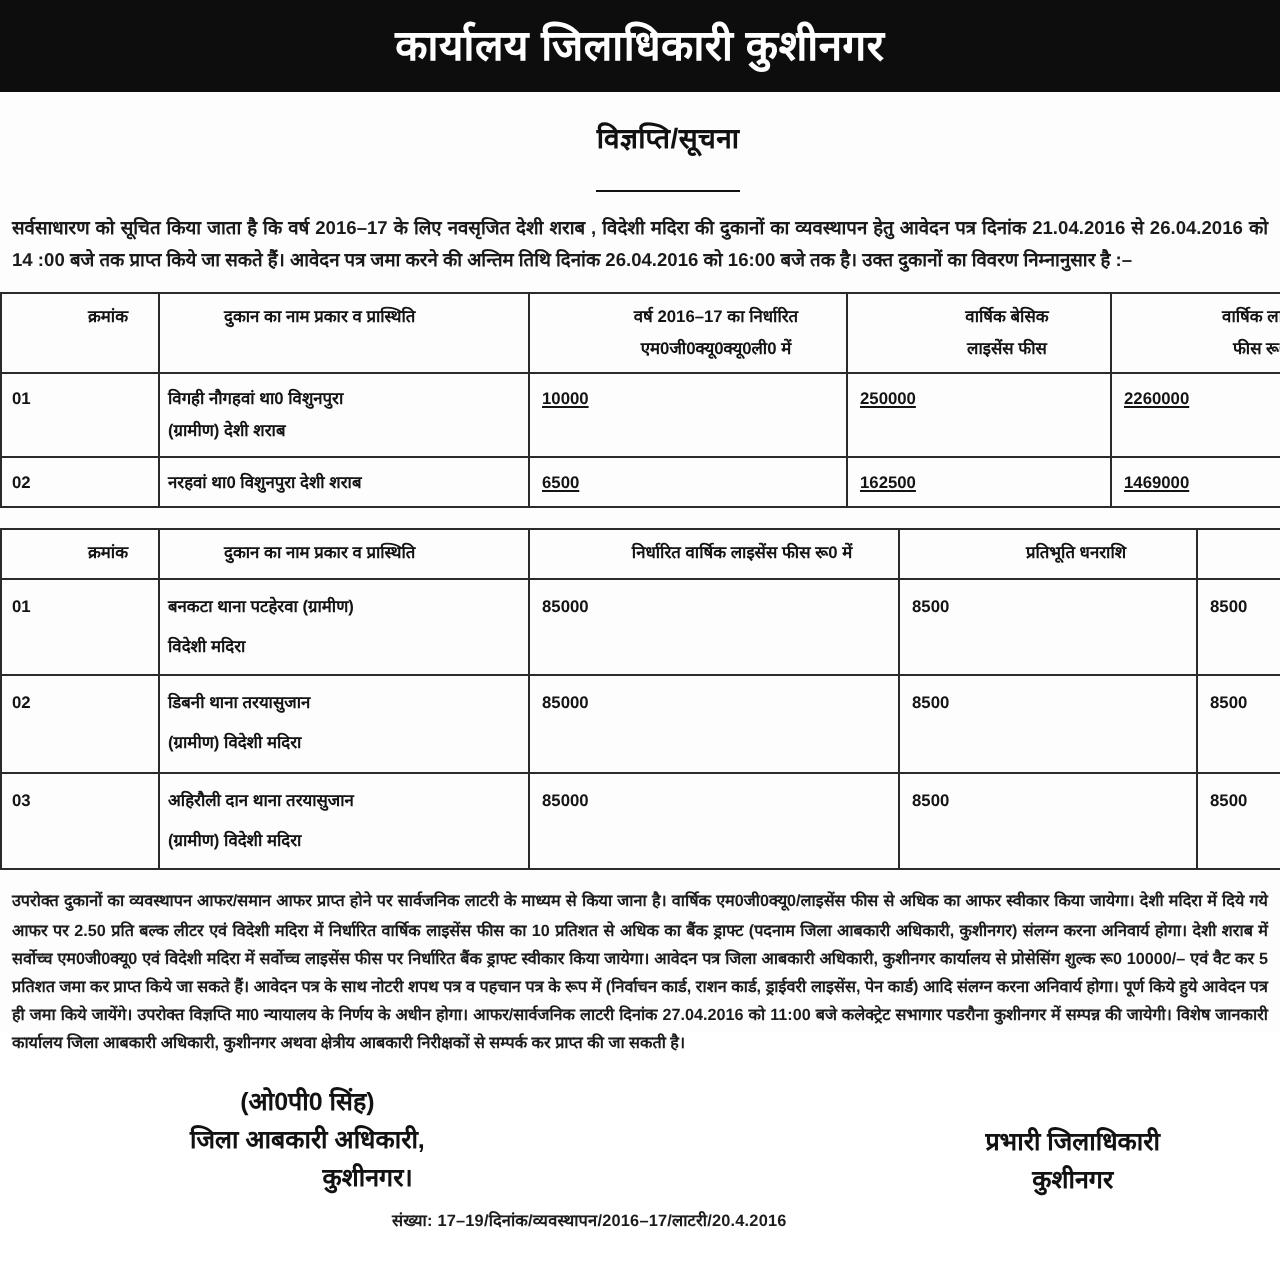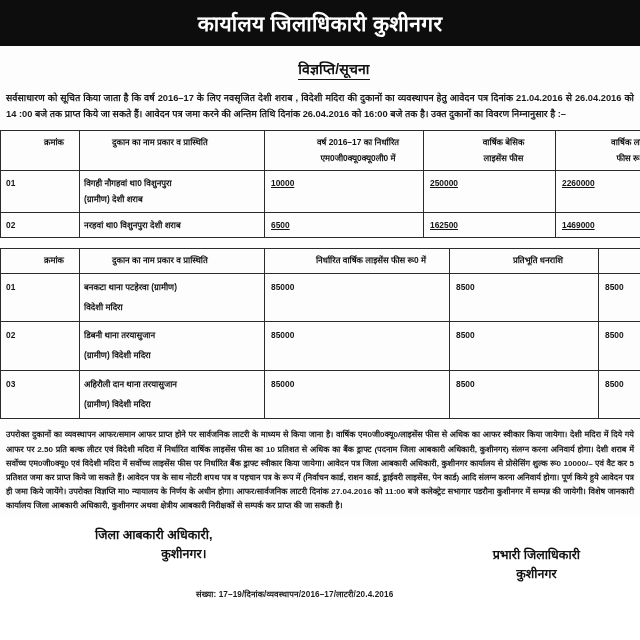--- a/index.html
+++ b/index.html
@@ -41,21 +41,21 @@
   
   .notice-heading-wrap {
     text-align: center;
     margin-top: 13px;
   }
   .notice-heading {
     display: inline-block;
     font-size: 14px;
     font-weight: bold;
     border-bottom: 1.5px solid #111;
-    padding-bottom: 1px;
+    padding-bottom: 17px;
     letter-spacing: 0.2px;
     margin-left: 28px;
   }
 
   
   .intro {
     margin: 11px 6px 0 6px;
     font-size: 9.3px;
     line-height: 1.72;
     text-align: justify;
@@ -268,20 +268,21 @@
         <td class="num">8500</td>
         <td class="num">8500</td>
       </tr>
     </tbody>
   </table>
 
   <div class="body-para">उपरोक्त दुकानों का व्यवस्थापन आफर/समान आफर प्राप्त होने पर सार्वजनिक लाटरी के माध्यम से किया जाना है। वार्षिक एम0जी0क्यू0/लाइसेंस फीस से अधिक का आफर स्वीकार किया जायेगा। देशी मदिरा में दिये गये आफर पर 2.50 प्रति बल्क लीटर एवं विदेशी मदिरा में निर्धारित वार्षिक लाइसेंस फीस का 10 प्रतिशत से अधिक का बैंक ड्राफ्ट (पदनाम जिला आबकारी अधिकारी, कुशीनगर) संलग्न करना अनिवार्य होगा। देशी शराब में सर्वोच्च एम0जी0क्यू0 एवं विदेशी मदिरा में सर्वोच्च लाइसेंस फीस पर निर्धारित बैंक ड्राफ्ट स्वीकार किया जायेगा। आवेदन पत्र जिला आबकारी अधिकारी, कुशीनगर कार्यालय से प्रोसेसिंग शुल्क रू0 10000/– एवं वैट कर 5 प्रतिशत जमा कर प्राप्त किये जा सकते हैं। आवेदन पत्र के साथ नोटरी शपथ पत्र व पहचान पत्र के रूप में (निर्वाचन कार्ड, राशन कार्ड, ड्राईवरी लाइसेंस, पेन कार्ड) आदि संलग्न करना अनिवार्य होगा। पूर्ण किये हुये आवेदन पत्र ही जमा किये जायेंगे। उपरोक्त विज्ञप्ति मा0 न्यायालय के निर्णय के अधीन होगा। आफर/सार्वजनिक लाटरी दिनांक 27.04.2016 को 11:00 बजे कलेक्ट्रेट सभागार पडरौना कुशीनगर में सम्पन्न की जायेगी। विशेष जानकारी कार्यालय जिला आबकारी अधिकारी, कुशीनगर अथवा क्षेत्रीय आबकारी निरीक्षकों से सम्पर्क कर प्राप्त की जा सकती है।</div>
 
   <div class="sign-area">
     <div class="sign-left">
+      <div class="l1">(ओ0पी0 सिंह)</div>
       <div class="l2">जिला आबकारी अधिकारी,</div>
       <div class="l3">कुशीनगर।</div>
     </div>
     <div class="sign-right">
       <div>प्रभारी जिलाधिकारी</div>
       <div>कुशीनगर</div>
     </div>
     <div class="ref-no">संख्या: 17–19/दिनांक/व्यवस्थापन/2016–17/लाटरी/20.4.2016</div>
   </div>
 

